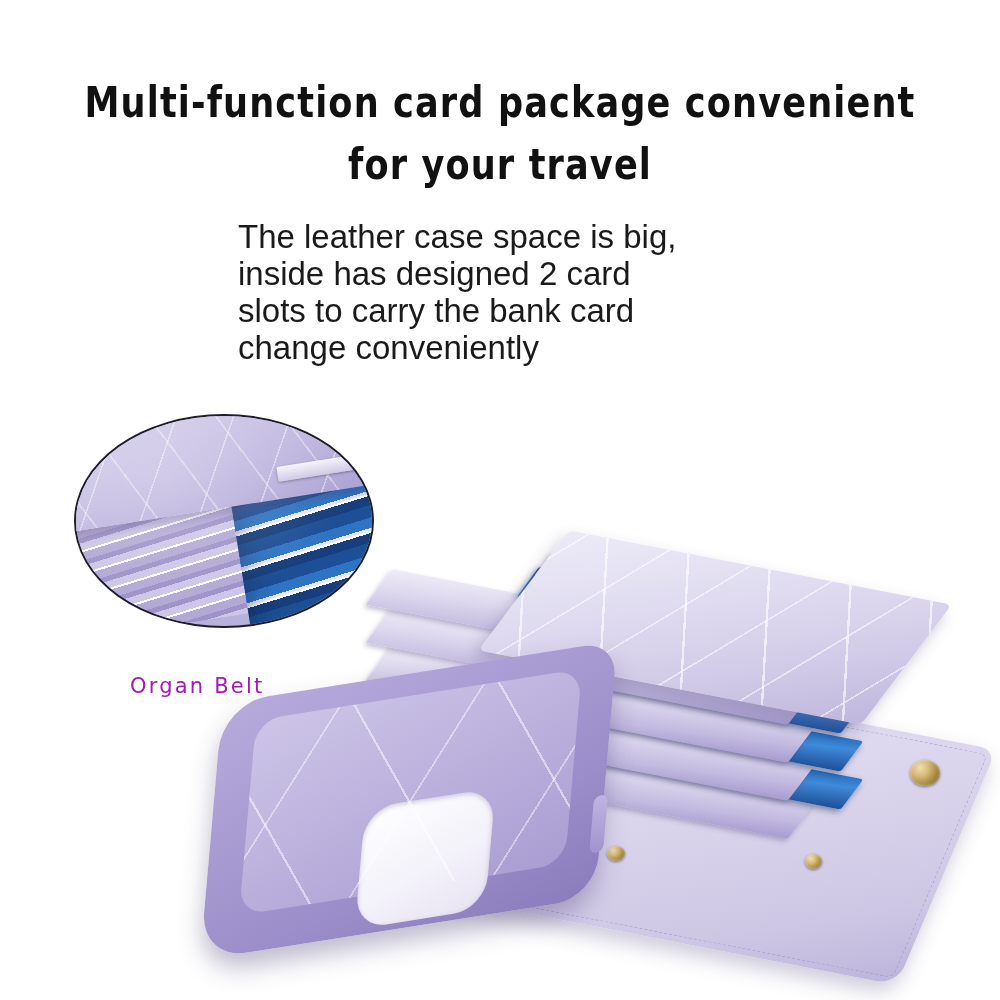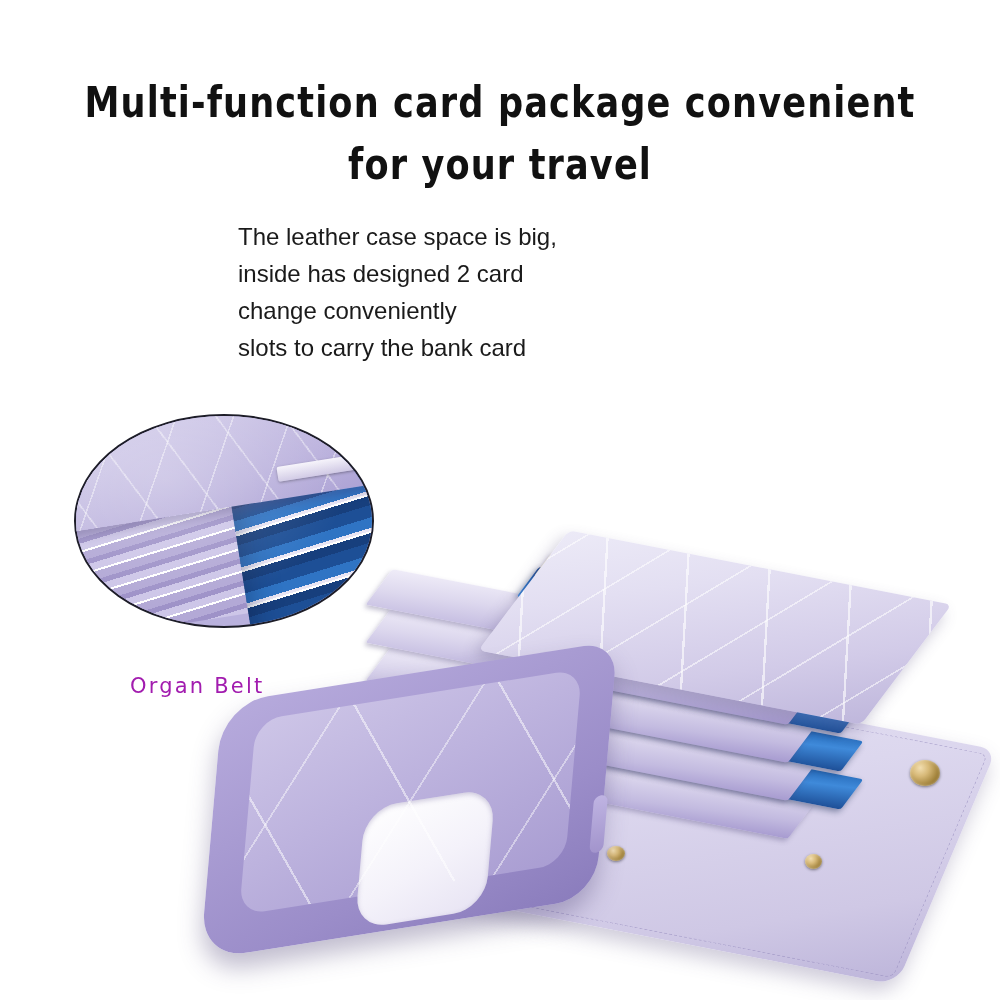--- a/index.html
+++ b/index.html
@@ -12,21 +12,21 @@
     text-align:center; color:#111;
     font-family:"DejaVu Sans Condensed","Liberation Sans Narrow","Liberation Sans",sans-serif;
     font-weight:bold; font-size:42px; line-height:62px;
     letter-spacing:1.2px; transform:scaleX(0.93); transform-origin:50% 50%;
     white-space:nowrap;
   }
   #headline .hl-line { display:block; }
 
   #body-copy {
     position:absolute; left:238px; top:218px; width:600px;
-    color:#1a1a1a; font-size:24px; line-height:37px;
+    color:#1a1a1a; font-size:33px; line-height:37px;
     font-family:"Liberation Sans",sans-serif; font-weight:400;
   }
   #body-copy .bl { display:block; white-space:nowrap; }
 
   
   #inset-wrap { position:absolute; left:74px; top:414px; width:300px; height:214px; }
   #inset-circle {
     position:absolute; inset:0; border-radius:50%;
     border:2.5px solid #1d1d28; overflow:hidden;
     background:#b9b1dd;
@@ -179,22 +179,22 @@
 <body>
 
 <div id="headline">
   <span class="hl-line">Multi-function card package convenient</span>
   <span class="hl-line">for your travel</span>
 </div>
 
 <div id="body-copy">
   <span class="bl">The leather case space is big,</span>
   <span class="bl">inside has designed 2 card</span>
+  <span class="bl">slots to carry the bank card</span>
   <span class="bl">change conveniently</span>
-  <span class="bl">slots to carry the bank card</span>
 </div>
 
 <div id="inset-wrap">
   <div id="inset-circle">
     <div class="ins-layer" id="ins-pleats"></div>
     <div class="ins-layer" id="ins-cards"></div>
     <div class="ins-layer" id="ins-flap"></div>
     <div class="ins-layer" id="ins-zip"></div>
     <div id="inset-shade"></div>
   </div>

